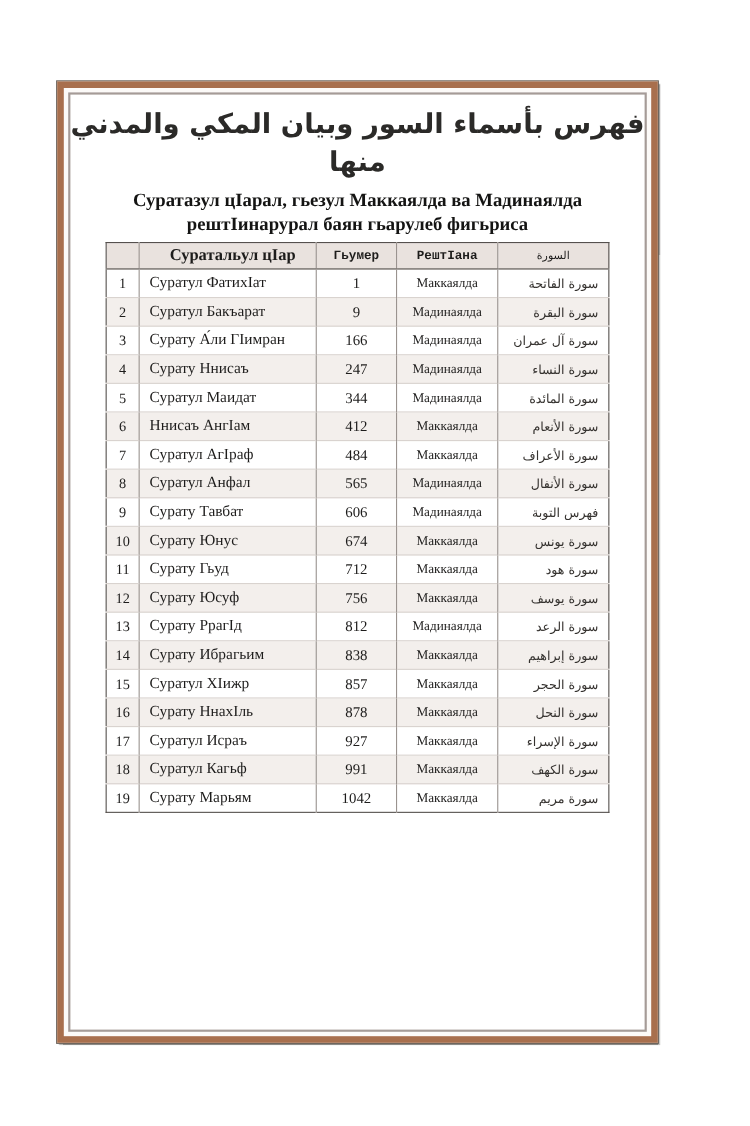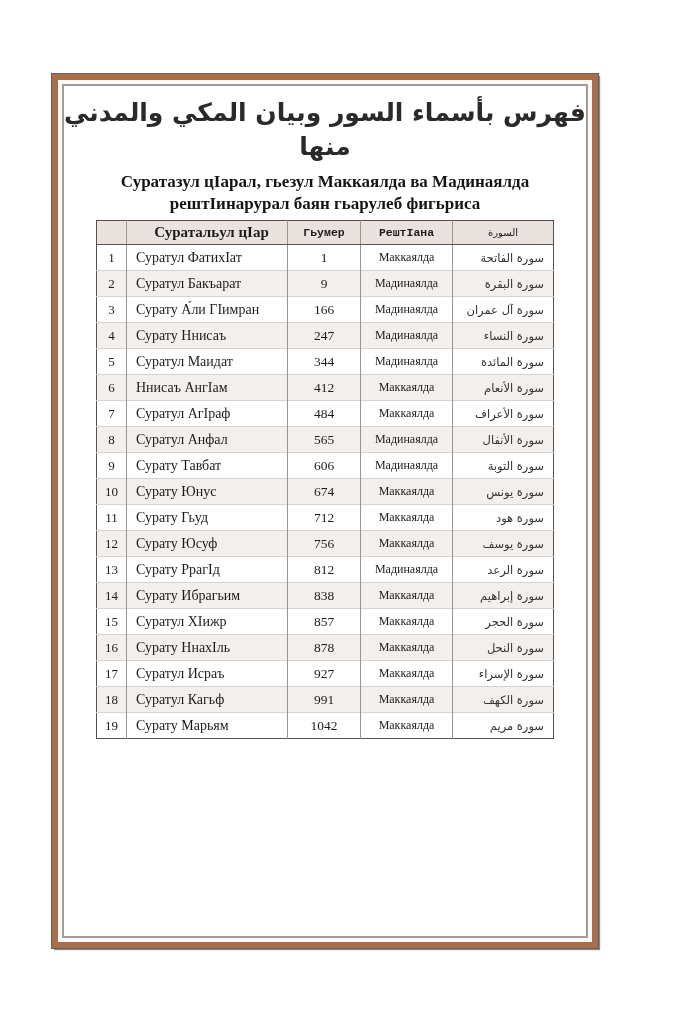--- a/index.html
+++ b/index.html
@@ -181,21 +181,21 @@
     <td class="c-name-cell">Суратул Анфал</td>
     <td class="c-page-cell">565</td>
     <td class="c-place-cell">Мадинаялда</td>
     <td class="c-ar-cell">سورة الأنفال</td>
   </tr>
             <tr>
     <td class="c-num-cell">9</td>
     <td class="c-name-cell">Сурату Тавбат</td>
     <td class="c-page-cell">606</td>
     <td class="c-place-cell">Мадинаялда</td>
-    <td class="c-ar-cell">سورة التوبة</td>
+    <td class="c-ar-cell">فهرس التوبة</td>
   </tr>
             <tr class="alt">
     <td class="c-num-cell">10</td>
     <td class="c-name-cell">Сурату Юнус</td>
     <td class="c-page-cell">674</td>
     <td class="c-place-cell">Маккаялда</td>
     <td class="c-ar-cell">سورة يونس</td>
   </tr>
             <tr>
     <td class="c-num-cell">11</td>

